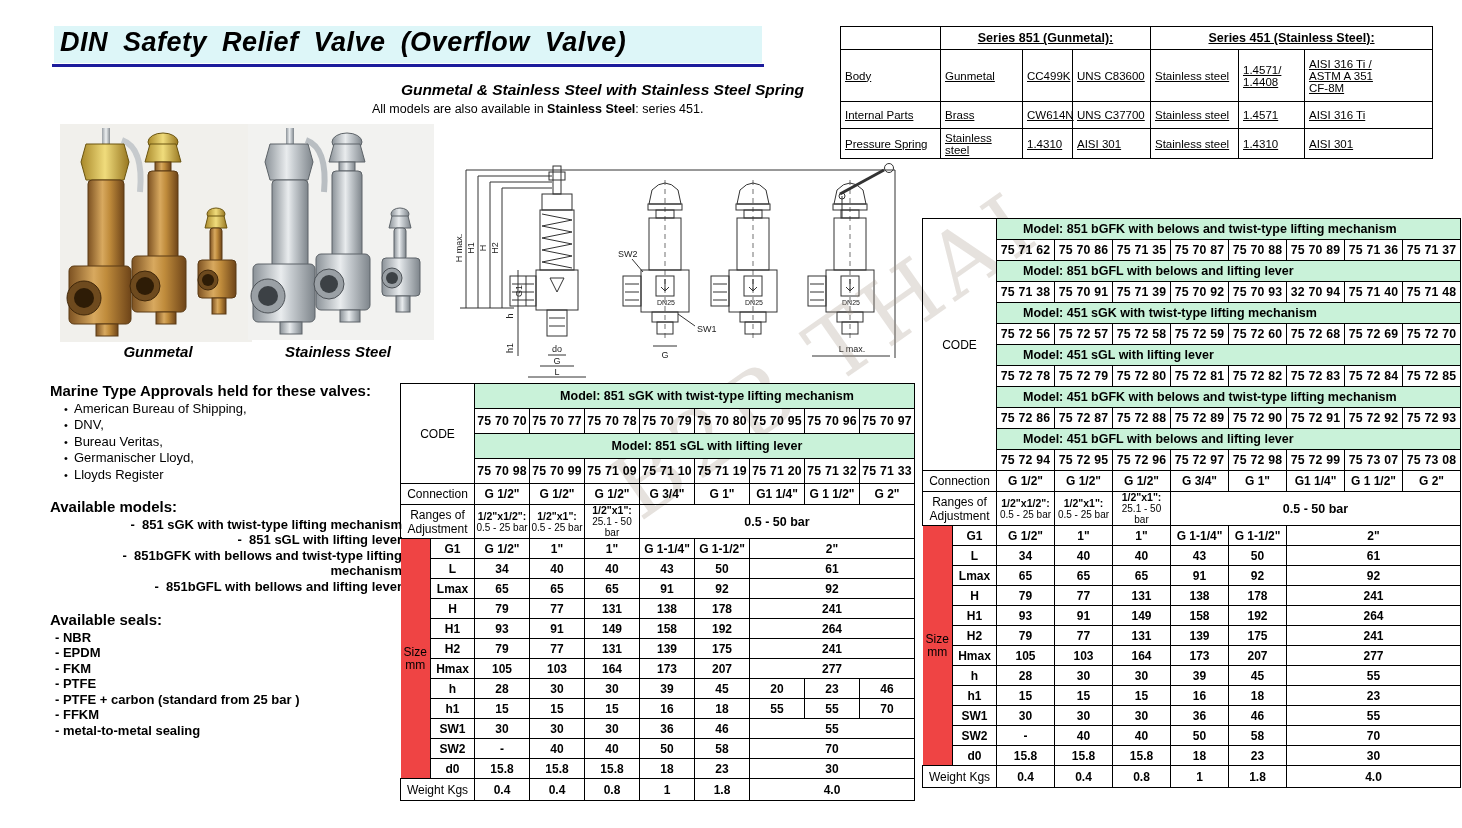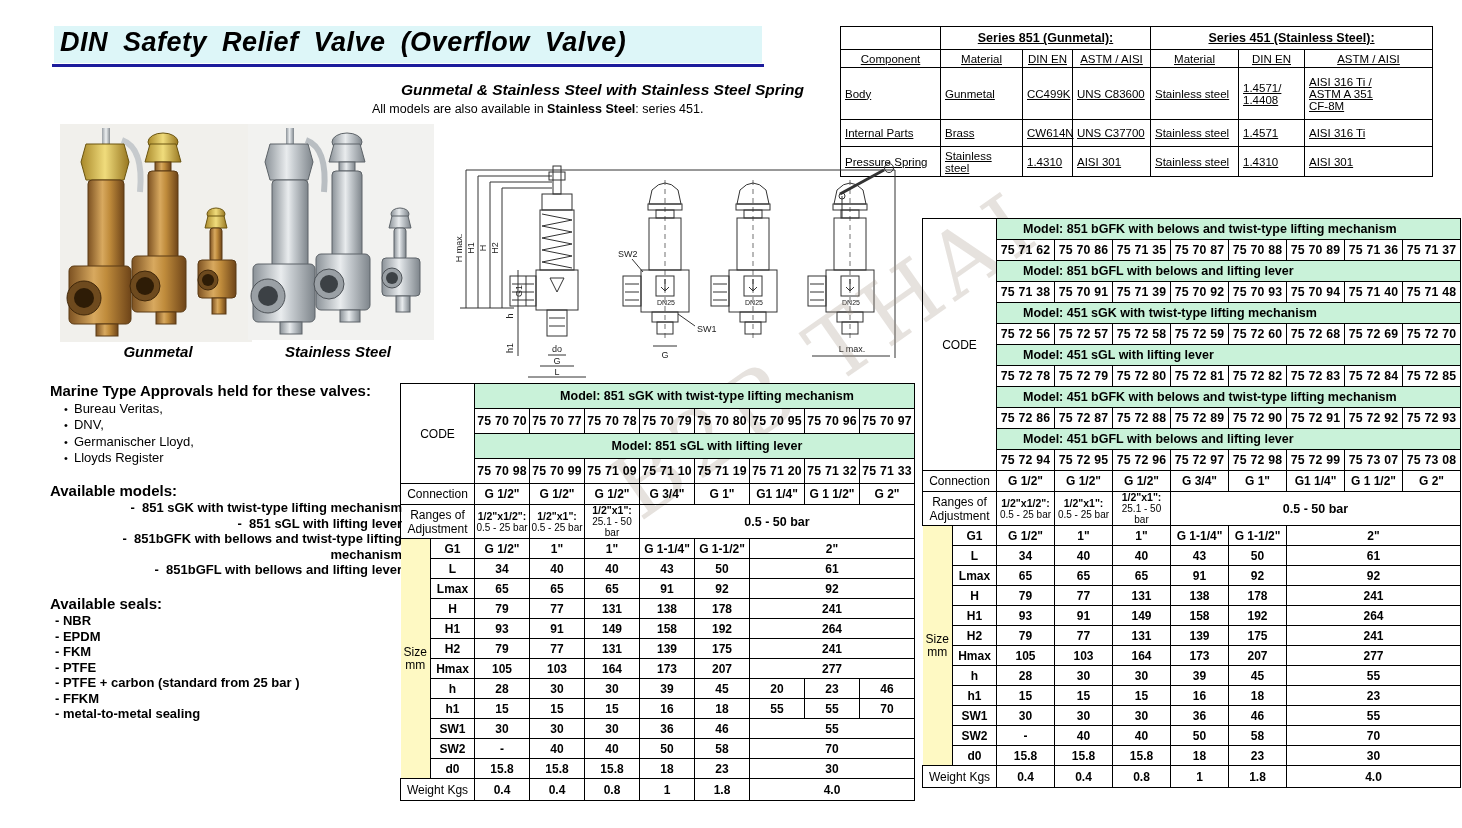--- a/index.html
+++ b/index.html
@@ -58,21 +58,21 @@
   
   .spec-mount{position:absolute;}
   #spec-left{left:400px;top:383px;}
   #spec-right{left:922px;top:218px;}
   table.spec{border-collapse:collapse;table-layout:fixed;font-size:12px;}
   table.spec td{border:1px solid #000;text-align:center;padding:0 1px;overflow:hidden;
                 font-weight:bold;vertical-align:middle;white-space:pre-line;}
   table.spec td.model-cell{background:#c9f2d9;text-align:left;padding-left:26px;font-size:12.5px;}
   table.spec td.code-cell{font-size:12.3px;letter-spacing:.2px;}
   table.spec td.lbl{font-weight:normal;font-size:12px;}
-  table.spec td.outer-label{border:none;background:#fef9c3;font-size:12px;line-height:13px;}
+  table.spec td.outer-label{border:none;background:#ef4444;font-size:12px;line-height:13px;}
   table.spec td.ranges-cell{font-weight:bold;line-height:11px;}
   table.spec .rl1{font-size:10.5px;font-weight:bold;}
   table.spec .rl2{font-size:10px;font-weight:normal;}
   table.spec td.ranges-merged{font-weight:bold;font-size:12.5px;}
   #spec-left .model-row td{height:24px;text-align:center;}   #spec-left .code-row td{height:24px;margin-left:7px;}
   #spec-right .model-row td{height:20px;}  #spec-right .code-row td{height:20px;}
   table.spec .conn-row td{height:20px;}
   table.spec .ranges-row td{height:32px;}
   table.spec .size-row td{height:19px;}
   table.spec .weight-row td{height:21px;}
@@ -167,22 +167,23 @@
       <circle cx="144" cy="162" r="6" fill="#3c4145"></circle>
     <rect x="148" y="180" width="14" height="16" fill="url(#st)" stroke="#5d6368"></rect>
   </svg>
 </div>
 <div class="abs photo-caption" id="caption-gunmetal">Gunmetal</div>
 <div class="abs photo-caption" id="caption-stainless">Stainless Steel</div>
 
 <div class="abs" id="left-text">
   <h3>Marine Type Approvals held for these valves:</h3>
   <ul id="approvals-list">
+      <li>American Bureau of Shipping,</li>
+      <li>DNV,</li>
       <li>Bureau Veritas,</li>
-      <li>DNV,</li>
       <li>Germanischer Lloyd,</li>
       <li>Lloyds Register</li>
     </ul>
   <h3 style="margin-top:16px;">Available models:</h3>
   <ul id="models-list">
       <li>851 sGK with twist-type lifting mechanism</li>
       <li>851 sGL with lifting lever</li>
       <li>851bGFK with bellows and twist-type lifting mechanism</li>
       <li>851bGFL with bellows and lifting lever</li>
     </ul>
@@ -207,29 +208,20 @@
         <col style="width: 78px;">
         <col style="width: 88px;">
         <col style="width: 66px;">
         <col style="width: 128px;">
       </colgroup>
       <tbody>
         <tr>
           <td class="corner"></td>
           <td class="series-hd" colspan="3">Series 851 (Gunmetal):</td>
           <td class="series-hd" colspan="3">Series 451 (Stainless Steel):</td>
-        </tr>
-        <tr>
-          <td class="col-hd">Component</td>
-          <td class="col-hd">Material</td>
-          <td class="col-hd">DIN EN</td>
-          <td class="col-hd">ASTM / AISI</td>
-          <td class="col-hd">Material</td>
-          <td class="col-hd">DIN EN</td>
-          <td class="col-hd">ASTM / AISI</td>
         </tr>
         <tr style="height: 52px;">
           <td class="comp">Body</td>
           <td class="m-cell">Gunmetal</td>
           <td class="m-cell">CC499K</td>
           <td class="m-cell">UNS C83600</td>
           <td class="m-cell">Stainless steel</td>
           <td class="m-cell">1.4571/
 1.4408</td>
           <td class="m-cell">AISI 316 Ti /
@@ -602,21 +594,21 @@
         </tr>
         <tr class="model-row">
           <td class="model-cell" colspan="8">Model:  851 bGFL with belows and lifting lever</td>
         </tr>
         <tr class="code-row">
           <td class="code-cell">75 71 38</td>
           <td class="code-cell">75 70 91</td>
           <td class="code-cell">75 71 39</td>
           <td class="code-cell">75 70 92</td>
           <td class="code-cell">75 70 93</td>
-          <td class="code-cell">75 70 94</td>
+          <td class="code-cell">32 70 94</td>
           <td class="code-cell">75 71 40</td>
           <td class="code-cell">75 71 48</td>
         </tr>
         <tr class="model-row">
           <td class="model-cell" colspan="8">Model:  451 sGK with twist-type lifting mechanism</td>
         </tr>
         <tr class="code-row">
           <td class="code-cell">75 72 56</td>
           <td class="code-cell">75 72 57</td>
           <td class="code-cell">75 72 58</td>

